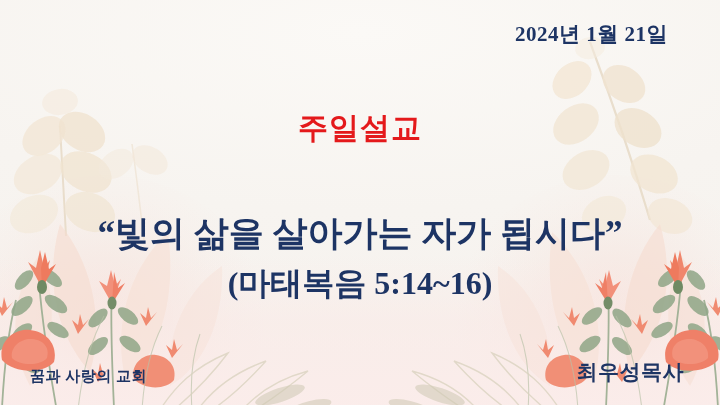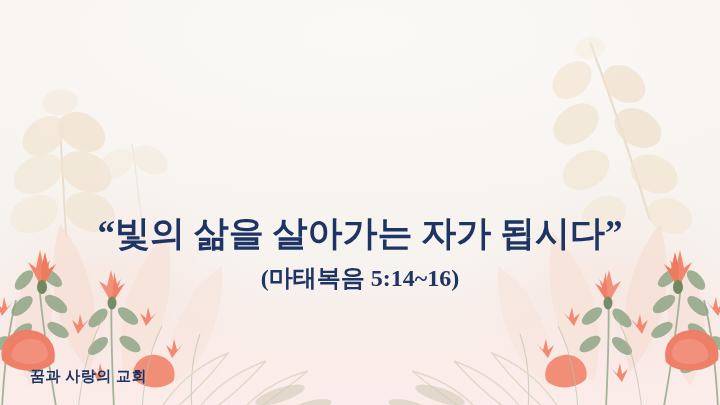--- a/index.html
+++ b/index.html
@@ -85,21 +85,21 @@
     font-weight: 700;
     color: #1d3464;
     letter-spacing: 0px;
     white-space: nowrap;
     margin-top: 20px;
   }
   .scripture-ref {
     top: 262px;
     left: 0; right: 0;
     text-align: center;
-    font-size: 24px;
+    font-size: 32px;
     font-weight: 700;
     color: #1d3464;
     white-space: nowrap;
   }
   .church-name {
     bottom: 19px;
     left: 30px;
     font-size: 15px;
     font-weight: 700;
     color: #1d3464;
@@ -302,22 +302,25 @@
         <path d="M44 120 C60 96 82 78 116 66 C96 88 74 108 54 120"></path>
         <path d="M88 120 C104 100 128 84 158 76 C136 94 114 110 96 120"></path>
       </g>
       <g fill="#cfc9b4" opacity="0.55">
         <ellipse cx="130" cy="100" rx="26" ry="7" transform="rotate(-18 130 100)"></ellipse>
         <ellipse cx="160" cy="112" rx="22" ry="6" transform="rotate(-14 160 112)"></ellipse>
       </g>
     </g>
   </svg>
 
-
+  <div class="txt date-line">2024년 1월 21일</div>
+
+  <div class="txt sermon-label">주일설교</div>
 
   <div class="txt sermon-title">“빛의 삶을 살아가는 자가 됩시다”</div>
 
   <div class="txt scripture-ref">(마태복음 5:14~16)</div>
 
   <div class="txt church-name">꿈과 사랑의 교회</div>
 
+  <div class="txt pastor-name">최우성목사</div>
 
 </div>
 
 </body></html>

